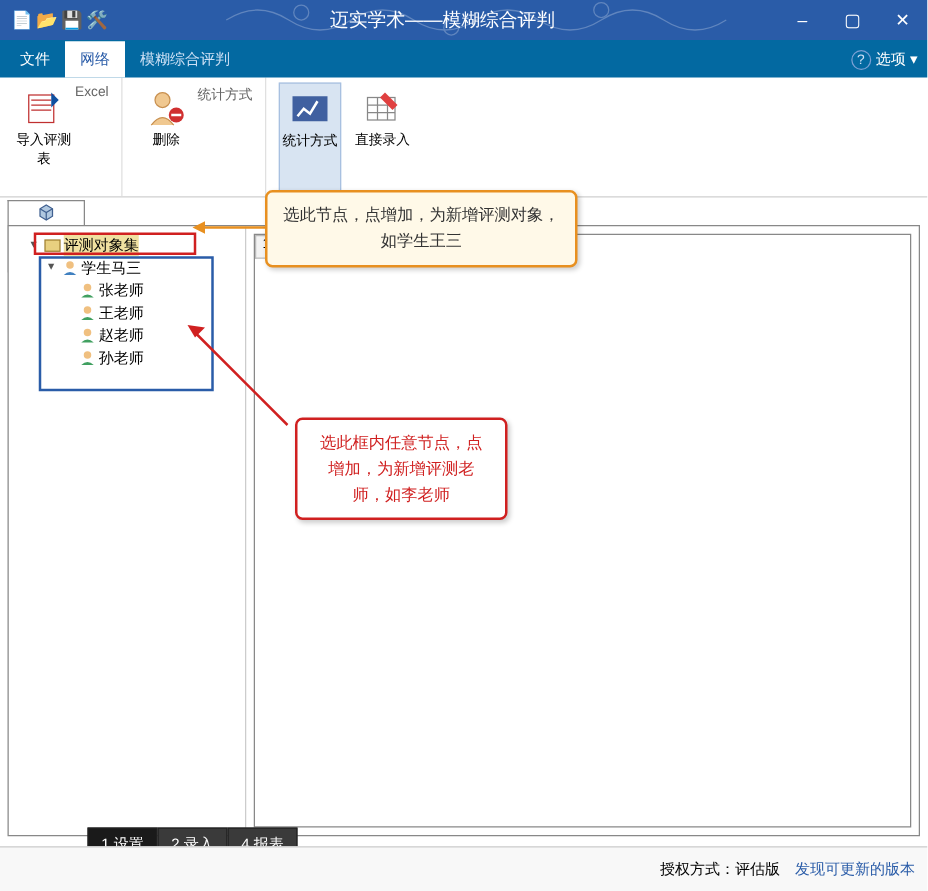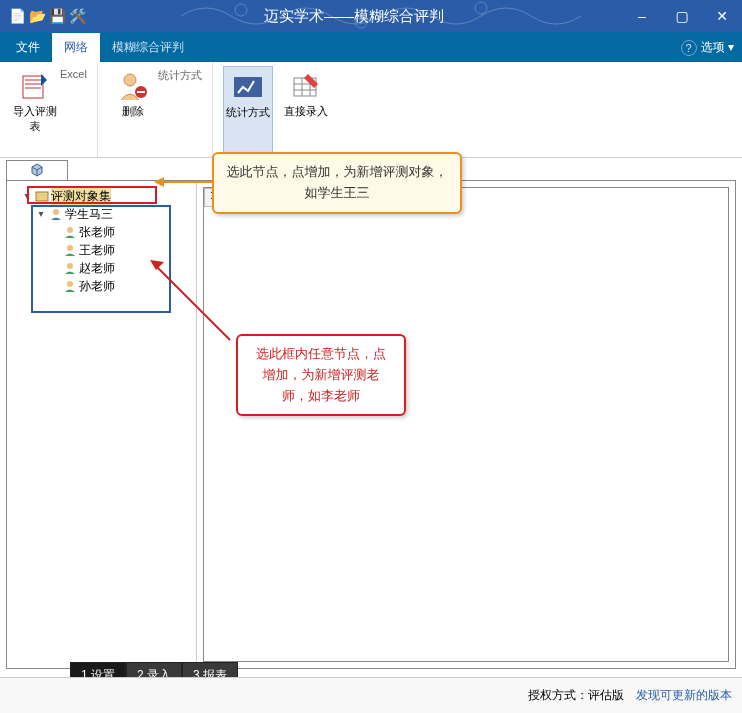--- a/index.html
+++ b/index.html
@@ -271,19 +271,19 @@
   <span>选此框内任意节点，点增加，为新增评测老师，如李老师</span>
 </div>
 <svg class="arrow" style="top:256px; left:146px;" width="90" height="90">
     <path d="M84 84 L10 10" stroke="#d02020" stroke-width="2"></path>
     <path d="M4 4 l14 2 -8 8 z" fill="#d02020"></path>
   </svg>
 
 <div class="bottomtabs">
   <div class="btab sel">1.设置</div>
   <div class="btab">2.录入</div>
-  <div class="btab">3.报表</div>
+  <div class="btab">4.报表</div>
 </div>
 
 <div class="statusbar">
   <span>授权方式：评估版</span>
   <span class="link">发现可更新的版本</span>
 </div>
 
 </body></html>

